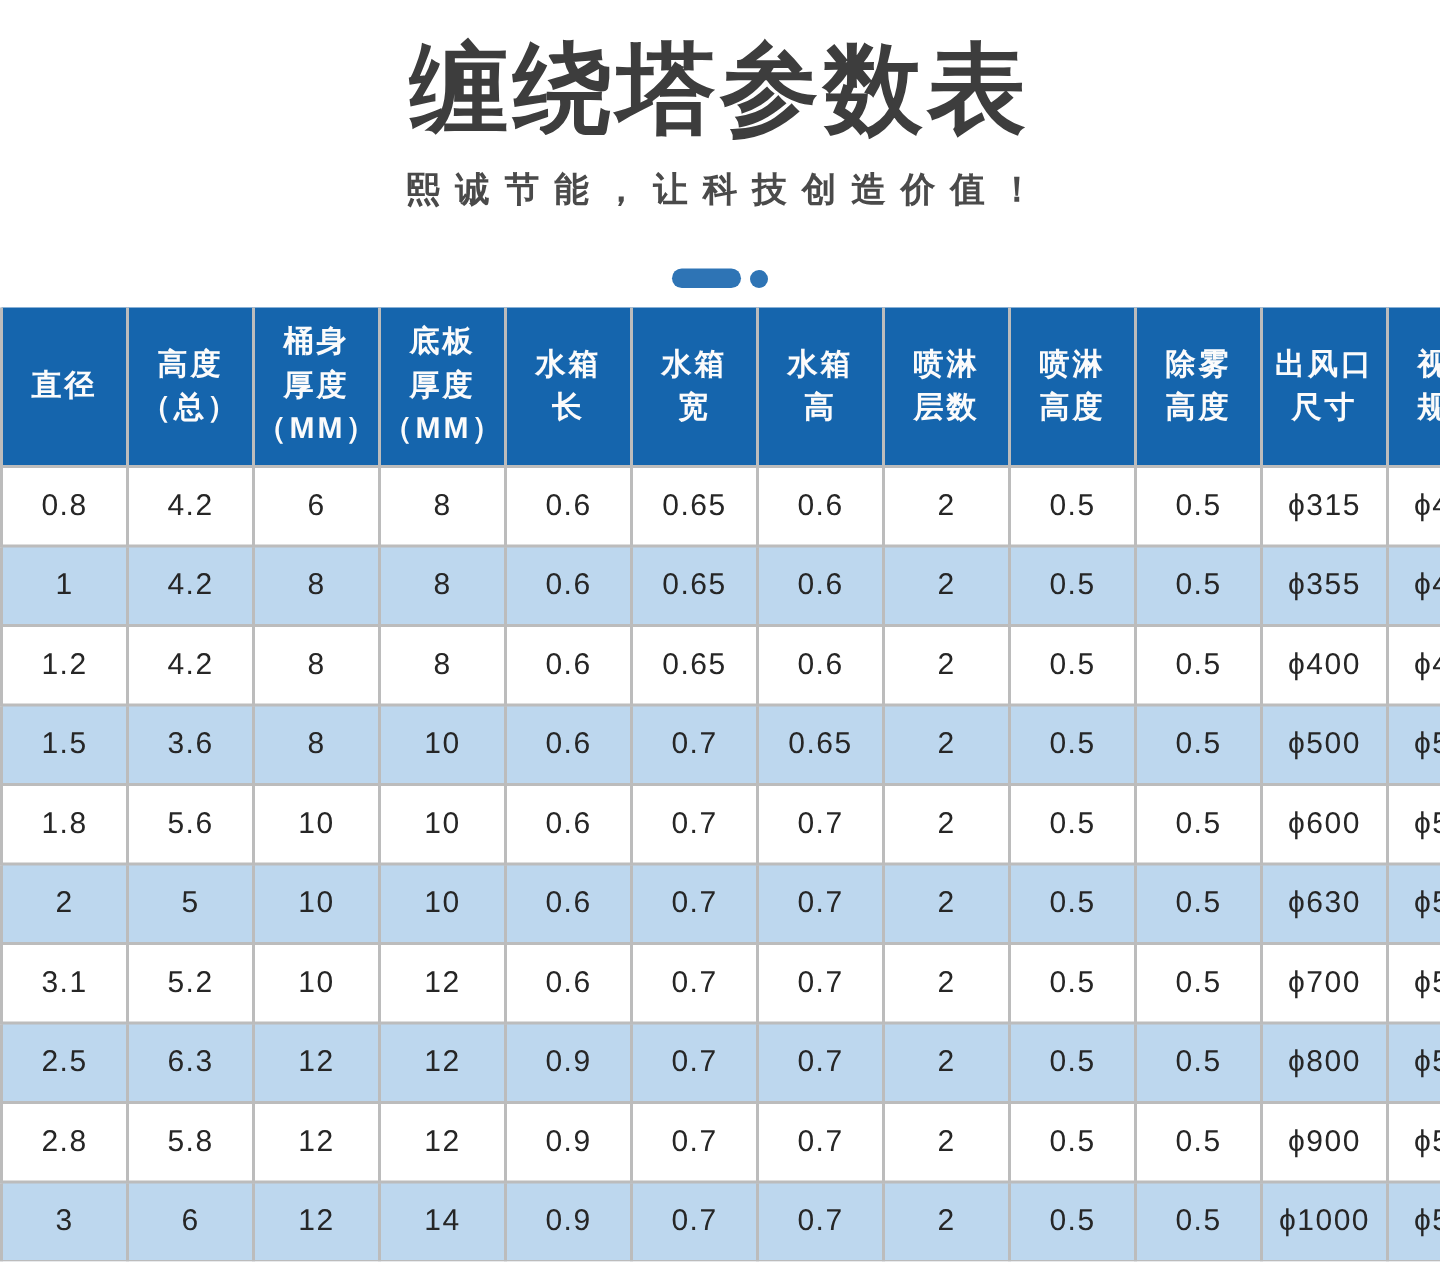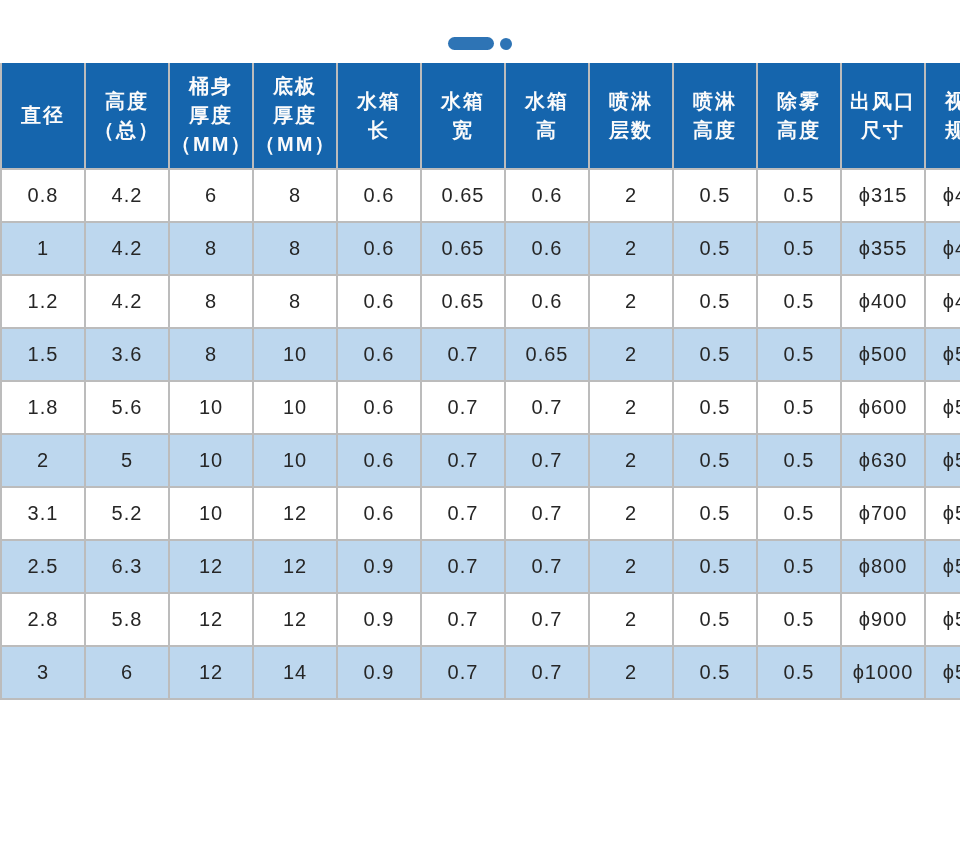--- a/index.html
+++ b/index.html
@@ -87,21 +87,23 @@
   }
   table.params tbody tr:nth-child(even) td {
     background: #bdd7ee;
   }
 </style>
 </head>
 <body>
 
 <div class="page">
 
-
+  <h1 class="page-title">缠绕塔参数表</h1>
+
+  <div class="page-subtitle">熙诚节能，让科技创造价值！</div>
 
   <div class="divider">
     <span class="dash"></span>
     <span class="dot"></span>
   </div>
 
   <table class="params">
     <thead>
       <tr>
           <th>直径</th>

